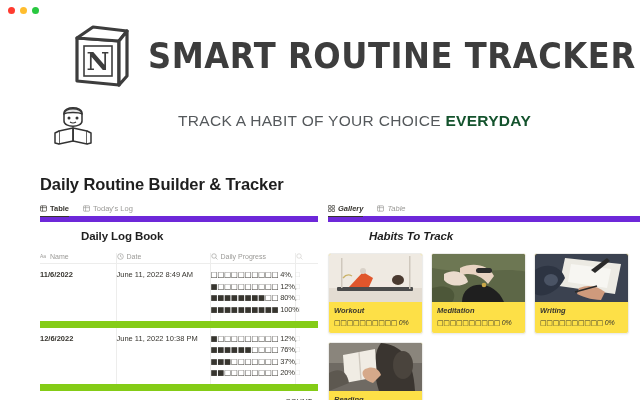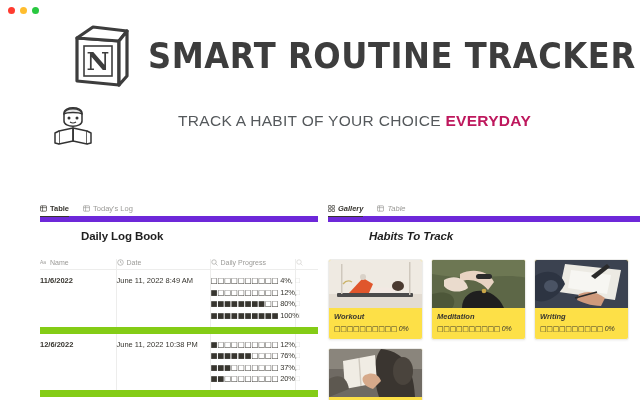--- a/index.html
+++ b/index.html
@@ -54,21 +54,21 @@
     display: flex; align-items: center;
   }
   .reader-icon { position: absolute; left: 47px; top: 0px; width: 52px; height: 52px; }
   .subtitle {
     position: absolute; left: 178px; top: 12px;
     font-size: 15.5px;
     letter-spacing: 0.3px;
     color: #55595c;
     white-space: nowrap;
   }
-  .subtitle b { color: #be185d; font-weight: 700; }
+  .subtitle b { color: #14532d; font-weight: 700; }
 
   
   .page-title {
     position: absolute; top: 175px; left: 40px;
     font-size: 16.5px; font-weight: 700; color: #1f1f1f;
     letter-spacing: -0.1px;
   }
 
   
   .left-col  { position: absolute; top: 205px; left: 40px;  width: 278px; height: 195px; }
@@ -87,21 +87,21 @@
     white-space: nowrap;
     border-bottom: 1.6px solid transparent;
     margin-bottom: -1px;
   }
   .viewtab.active { color: #37352f; font-weight: 700; border-bottom-color: #37352f; }
   .tabicon { width: 7px; height: 7px; display: block; flex: 0 0 auto; }
 
   
   .db-title {
     font-size: 11.5px; font-weight: 700; color: #1f1f1f;
-    margin-top: 8px; margin-bottom: 17px;
+    margin-top: 8px; margin-bottom: 11px;
     letter-spacing: -0.1px;
     padding-left: 41px;
   }
 
   
   .tbl { width: 278px; border-collapse: collapse; table-layout: fixed; }
   .tbl th {
     font-size: 7px; font-weight: 400; color: #9b9a97;
     text-align: left; padding: 0 0 3px 0;
     border-bottom: 1px solid #ededec;
@@ -193,20 +193,21 @@
         <circle cx="30" cy="18" r="1.5" fill="#333"></circle>
         <path d="M23 22 Q26 24 29 22" fill="none" stroke="#333" stroke-width="1.2"></path>
         <line x1="26" y1="29" x2="26" y2="41" stroke="#333" stroke-width="1.2"></line>
       </svg>
     </span>
     <div class="subtitle">
       <span>TRACK A HABIT OF YOUR CHOICE </span><b>EVERYDAY</b>
     </div>
   </div>
 
+  <div class="page-title">Daily Routine Builder &amp; Tracker</div>
 
   <div class="left-col clip-right">
 
     <div class="viewtabs">
       <div class="viewtab active">
         <span class="tabicon">
           <svg viewBox="0 0 10 10" width="7" height="7">
             <rect x="0.6" y="1.2" width="8.8" height="7.6" rx="1" fill="none" stroke="#37352f" stroke-width="1"></rect>
             <line x1="0.6" y1="3.8" x2="9.4" y2="3.8" stroke="#37352f" stroke-width="0.9"></line>
             <line x1="3.6" y1="1.2" x2="3.6" y2="8.8" stroke="#37352f" stroke-width="0.9"></line>

